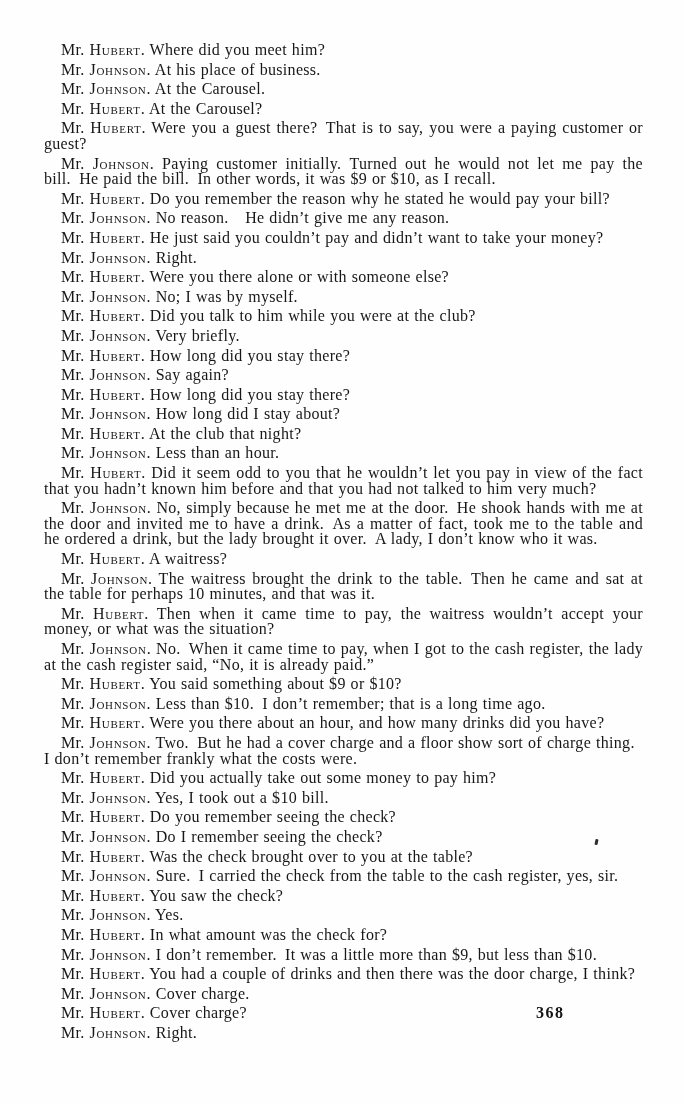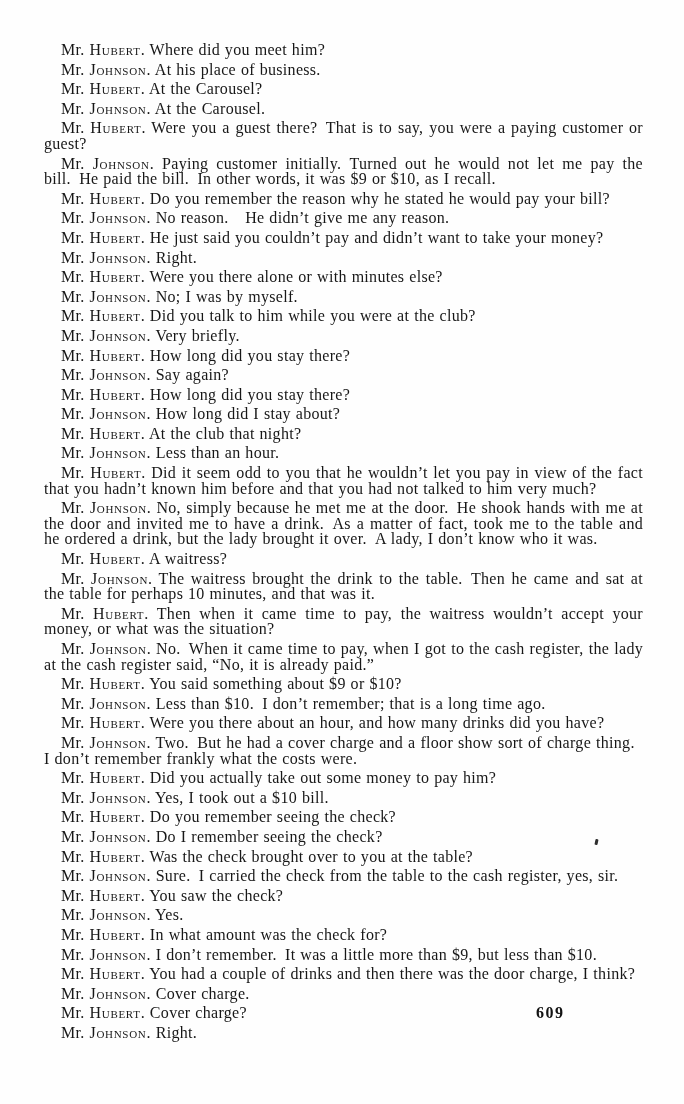--- a/index.html
+++ b/index.html
@@ -58,37 +58,37 @@
 </head>
 <body>
 
 <div class="page">
 
   <div class="content" id="dialogue-container">
     <p class="para"><span class="speaker"><span class="prefix">Mr.</span> <span class="sc surname">Hubert</span>.</span> <span class="utterance">Where did you meet him?</span></p>
 
     <p class="para"><span class="speaker"><span class="prefix">Mr.</span> <span class="sc surname">Johnson</span>.</span> <span class="utterance">At his place of business.</span></p>
 
+    <p class="para"><span class="speaker"><span class="prefix">Mr.</span> <span class="sc surname">Johnson</span>.</span> <span class="utterance">At the Carousel.</span></p>
+
     <p class="para"><span class="speaker"><span class="prefix">Mr.</span> <span class="sc surname">Hubert</span>.</span> <span class="utterance">At the Carousel?</span></p>
-
-    <p class="para"><span class="speaker"><span class="prefix">Mr.</span> <span class="sc surname">Johnson</span>.</span> <span class="utterance">At the Carousel.</span></p>
 
     <p class="para"><span class="speaker"><span class="prefix">Mr.</span> <span class="sc surname">Hubert</span>.</span> <span class="utterance">Were you a guest there? That is to say, you were a paying customer or guest?</span></p>
 
     <p class="para"><span class="speaker"><span class="prefix">Mr.</span> <span class="sc surname">Johnson</span>.</span> <span class="utterance">Paying customer initially. Turned out he would not let me pay the bill. He paid the bill. In other words, it was $9 or $10, as I recall.</span></p>
 
     <p class="para"><span class="speaker"><span class="prefix">Mr.</span> <span class="sc surname">Hubert</span>.</span> <span class="utterance">Do you remember the reason why he stated he would pay your bill?</span></p>
 
     <p class="para"><span class="speaker"><span class="prefix">Mr.</span> <span class="sc surname">Johnson</span>.</span> <span class="utterance">No reason.  He didn’t give me any reason.</span></p>
 
     <p class="para"><span class="speaker"><span class="prefix">Mr.</span> <span class="sc surname">Hubert</span>.</span> <span class="utterance">He just said you couldn’t pay and didn’t want to take your money?</span></p>
 
     <p class="para"><span class="speaker"><span class="prefix">Mr.</span> <span class="sc surname">Johnson</span>.</span> <span class="utterance">Right.</span></p>
 
-    <p class="para"><span class="speaker"><span class="prefix">Mr.</span> <span class="sc surname">Hubert</span>.</span> <span class="utterance">Were you there alone or with minutes else?</span></p>
+    <p class="para"><span class="speaker"><span class="prefix">Mr.</span> <span class="sc surname">Hubert</span>.</span> <span class="utterance">Were you there alone or with someone else?</span></p>
 
     <p class="para"><span class="speaker"><span class="prefix">Mr.</span> <span class="sc surname">Johnson</span>.</span> <span class="utterance">No; I was by myself.</span></p>
 
     <p class="para"><span class="speaker"><span class="prefix">Mr.</span> <span class="sc surname">Hubert</span>.</span> <span class="utterance">Did you talk to him while you were at the club?</span></p>
 
     <p class="para"><span class="speaker"><span class="prefix">Mr.</span> <span class="sc surname">Johnson</span>.</span> <span class="utterance">Very briefly.</span></p>
 
     <p class="para"><span class="speaker"><span class="prefix">Mr.</span> <span class="sc surname">Hubert</span>.</span> <span class="utterance">How long did you stay there?</span></p>
 
     <p class="para"><span class="speaker"><span class="prefix">Mr.</span> <span class="sc surname">Johnson</span>.</span> <span class="utterance">Say again?</span></p>
@@ -146,15 +146,15 @@
     <p class="para"><span class="speaker"><span class="prefix">Mr.</span> <span class="sc surname">Johnson</span>.</span> <span class="utterance">Cover charge.</span></p>
 
     <p class="para"><span class="speaker"><span class="prefix">Mr.</span> <span class="sc surname">Hubert</span>.</span> <span class="utterance">Cover charge?</span></p>
 
     <p class="para"><span class="speaker"><span class="prefix">Mr.</span> <span class="sc surname">Johnson</span>.</span> <span class="utterance">Right.</span></p>
 
   </div>
 
   <div class="artifact-mark"></div>
 
-  <div class="page-number">609</div>
+  <div class="page-number">368</div>
 
 </div>
 
 </body></html>

